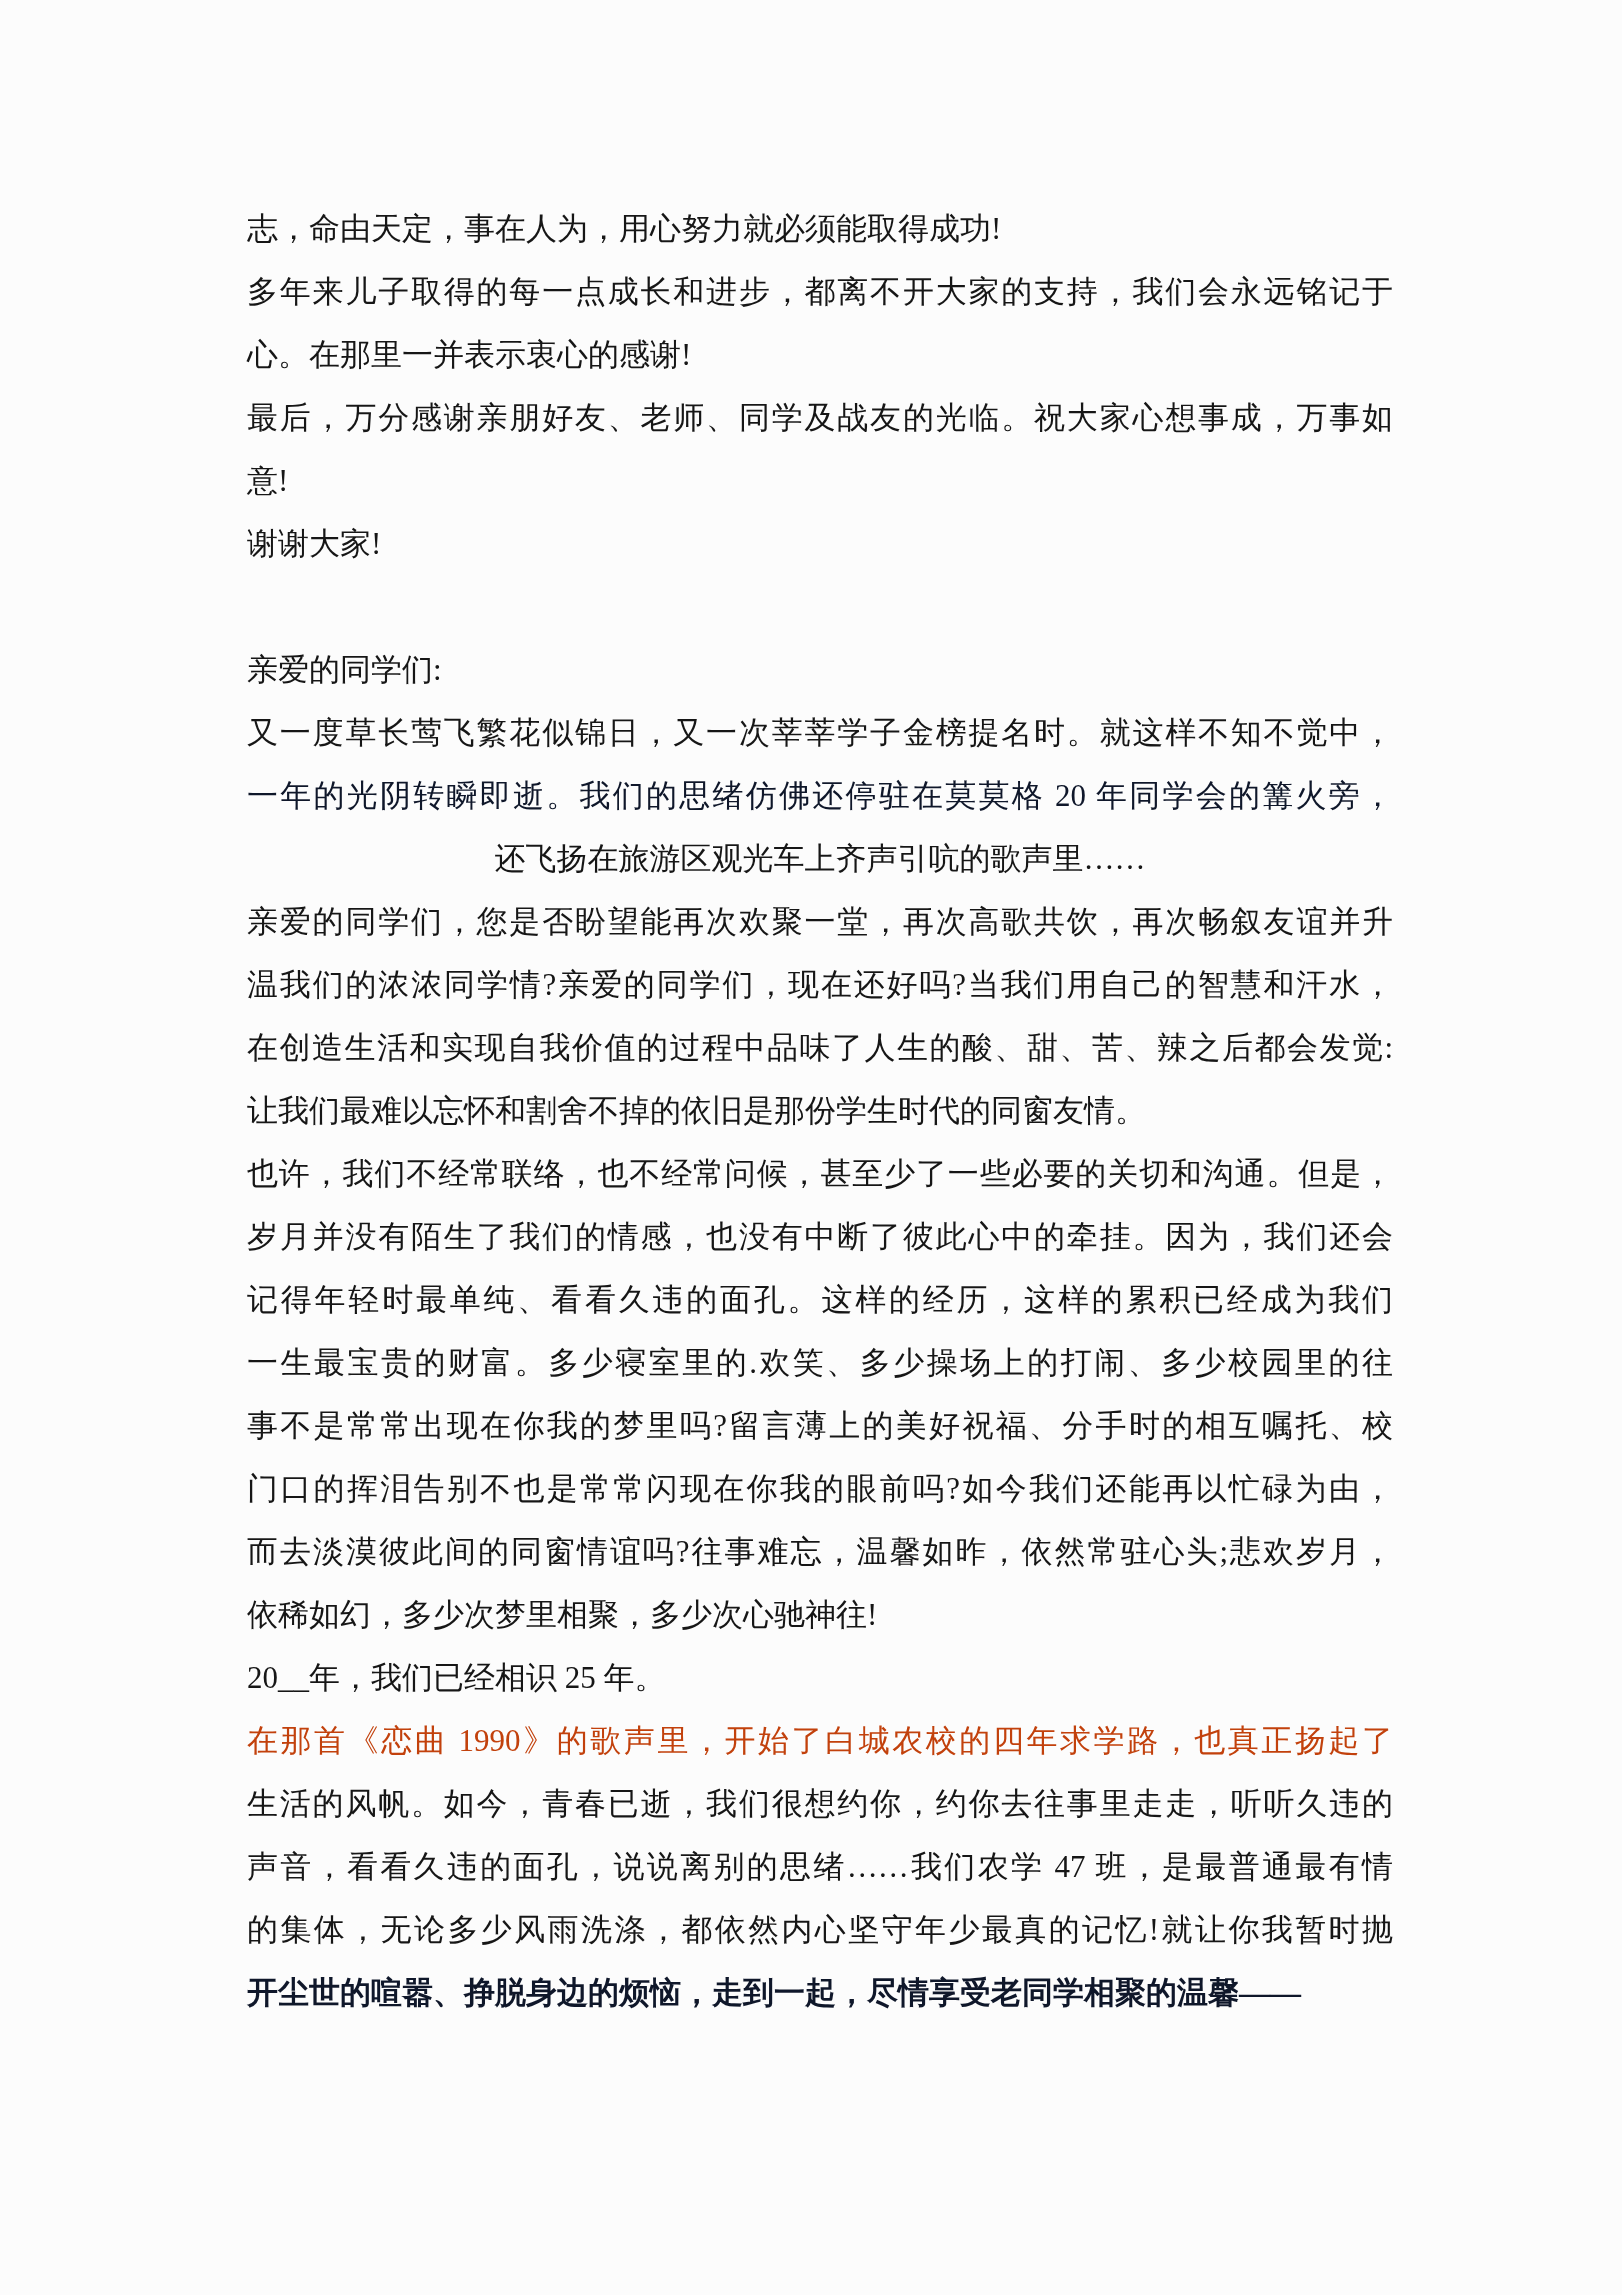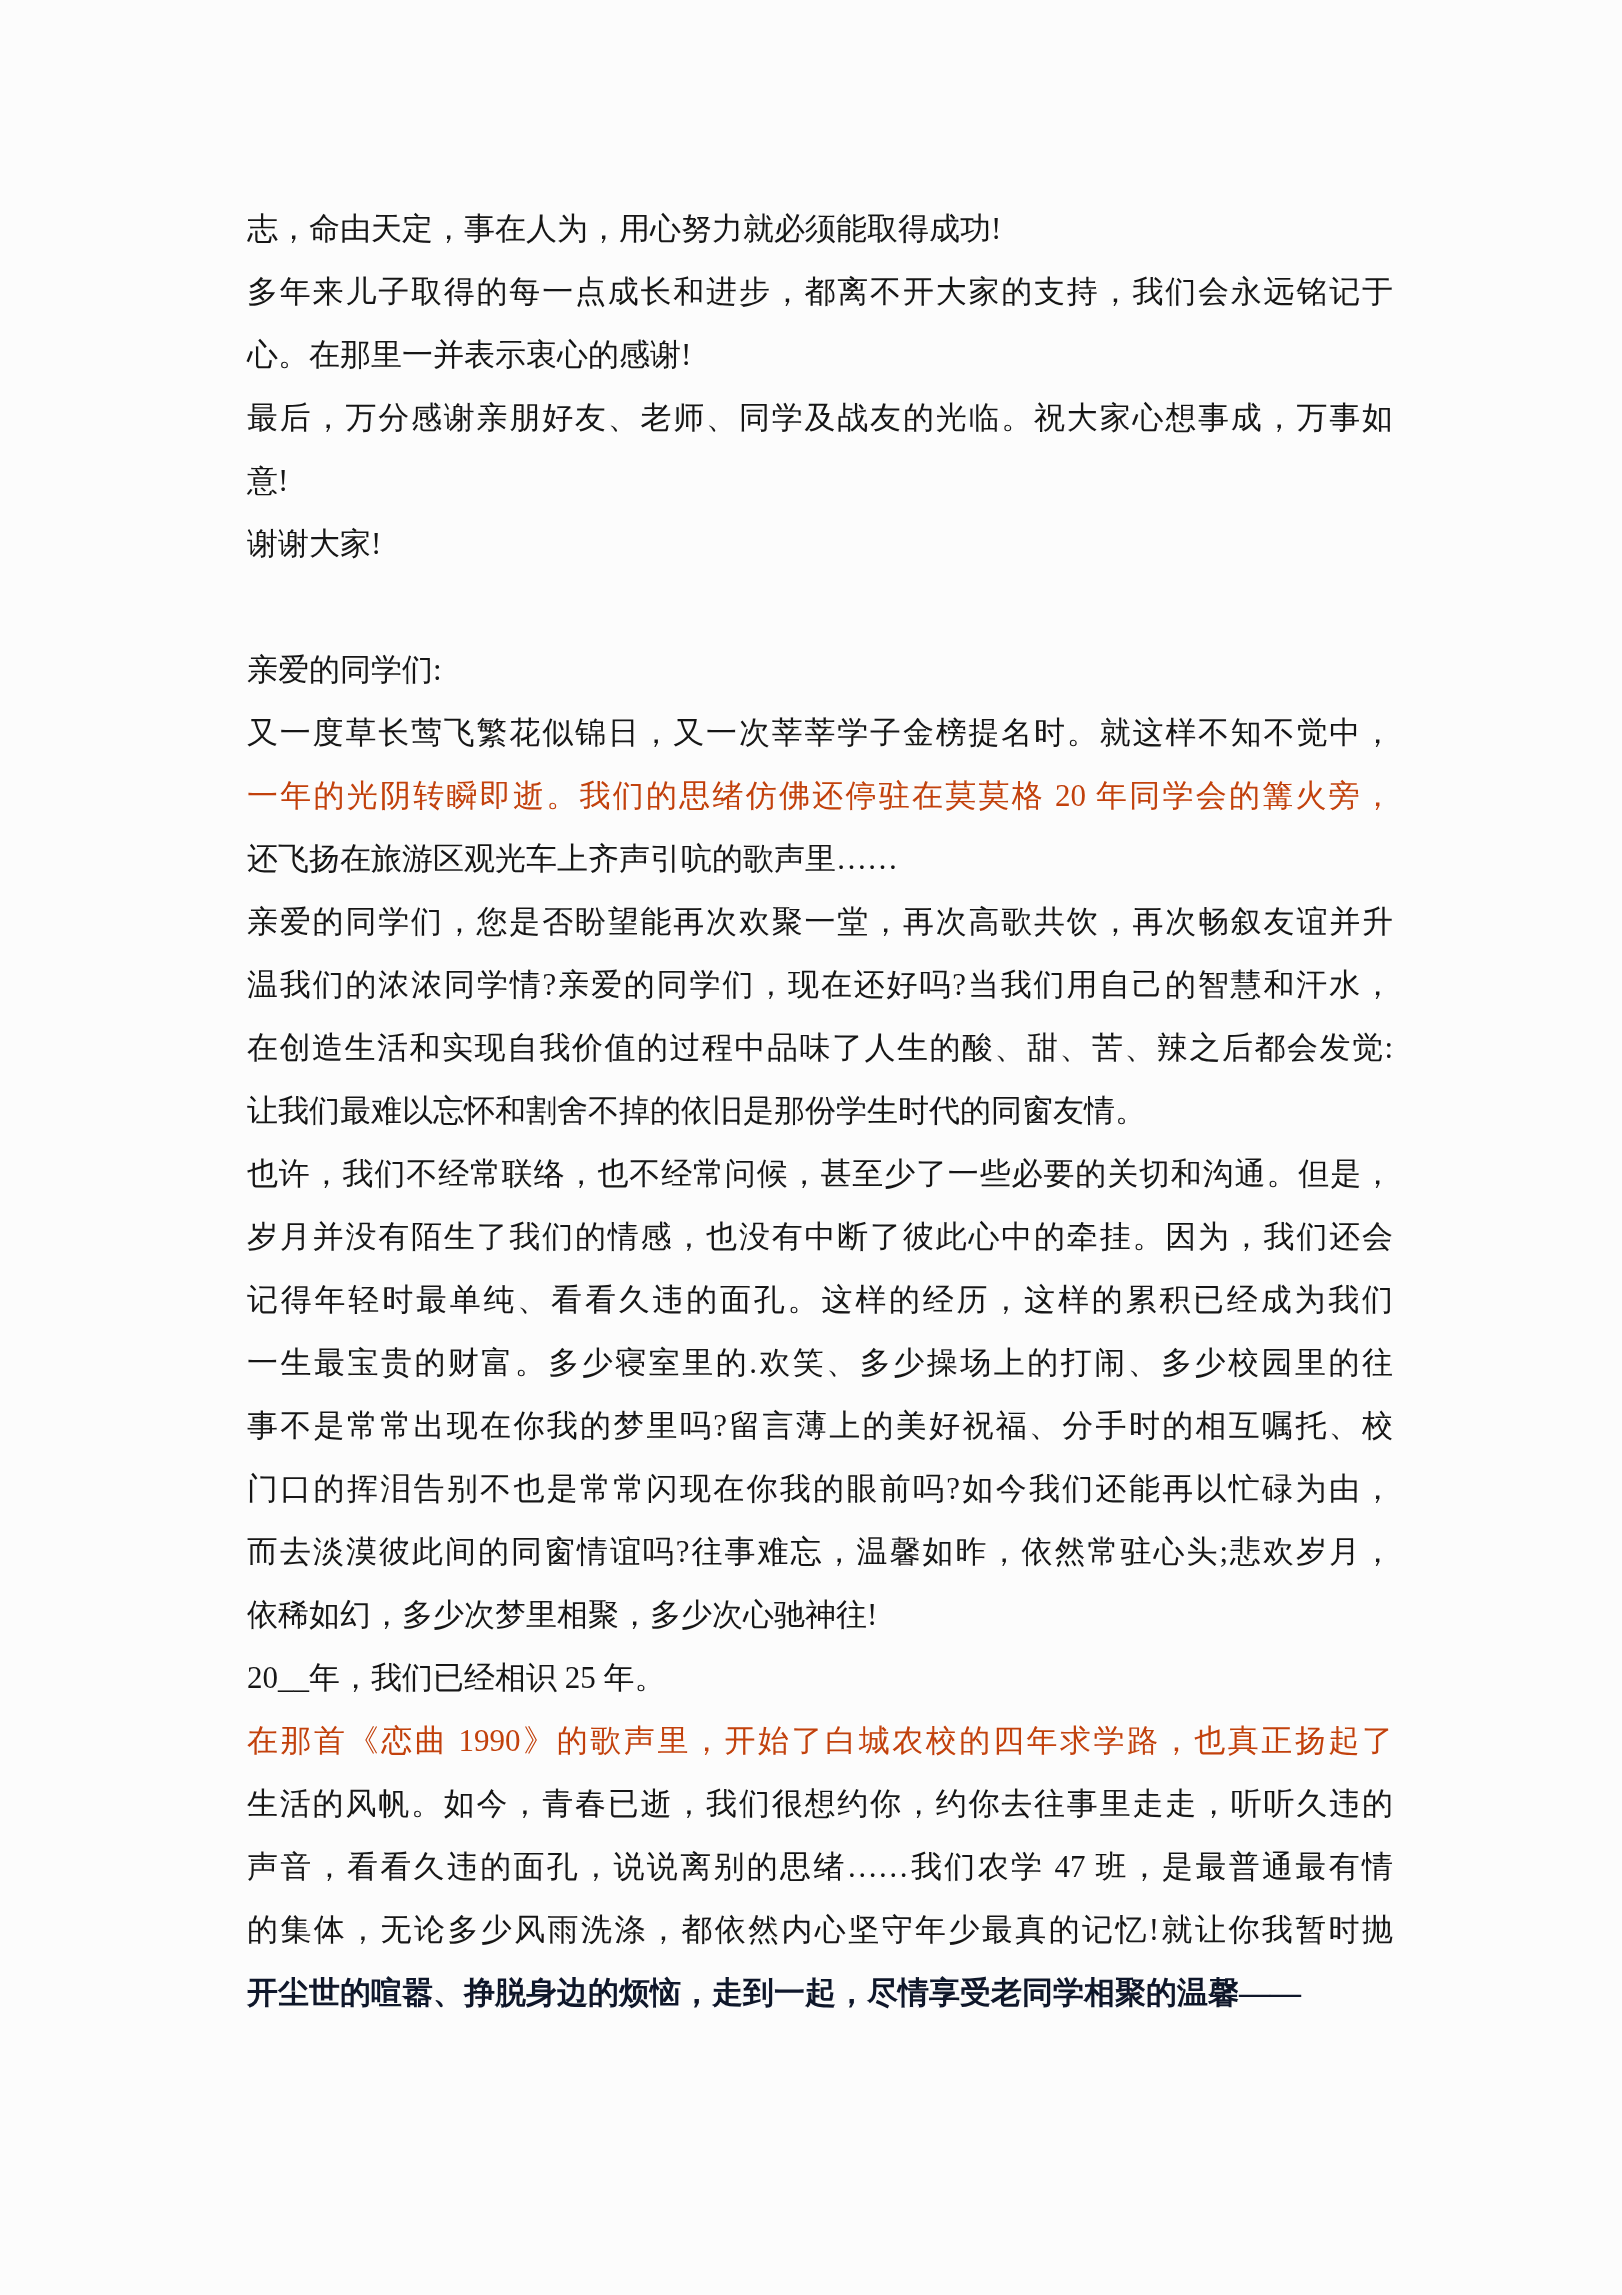--- a/index.html
+++ b/index.html
@@ -48,22 +48,22 @@
   <div class="text-block" id="text-block">
       <div class="line" style="color: rgb(22, 22, 22);">志，命由天定，事在人为，用心努力就必须能取得成功!</div>
       <div class="line full" style="color: rgb(22, 22, 22);">多年来儿子取得的每一点成长和进步，都离不开大家的支持，我们会永远铭记于</div>
       <div class="line" style="color: rgb(22, 22, 22);">心。在那里一并表示衷心的感谢!</div>
       <div class="line full" style="color: rgb(22, 22, 22);">最后，万分感谢亲朋好友、老师、同学及战友的光临。祝大家心想事成，万事如</div>
       <div class="line" style="color: rgb(22, 22, 22);">意!</div>
       <div class="line" style="color: rgb(22, 22, 22);">谢谢大家!</div>
       <div class="line blank" style="color: rgb(22, 22, 22);">&nbsp;</div>
       <div class="line" style="color: rgb(22, 22, 22);">亲爱的同学们:</div>
       <div class="line full" style="color: rgb(22, 22, 22);">又一度草长莺飞繁花似锦日，又一次莘莘学子金榜提名时。就这样不知不觉中，</div>
-      <div class="line full" style="color: #c2410c;">一年的光阴转瞬即逝。我们的思绪仿佛还停驻在莫莫格 20 年同学会的篝火旁，</div>
-      <div class="line" style="color: rgb(22, 22, 22);">还飞扬在旅游区观光车上齐声引吭的歌声里……</div>
+      <div class="line full" style="color: #0f172a;">一年的光阴转瞬即逝。我们的思绪仿佛还停驻在莫莫格 20 年同学会的篝火旁，</div>
+      <div class="line" style="color: rgb(22, 22, 22); text-align: center;">还飞扬在旅游区观光车上齐声引吭的歌声里……</div>
       <div class="line full" style="color: rgb(22, 22, 22);">亲爱的同学们，您是否盼望能再次欢聚一堂，再次高歌共饮，再次畅叙友谊并升</div>
       <div class="line full" style="color: rgb(22, 22, 22);">温我们的浓浓同学情?亲爱的同学们，现在还好吗?当我们用自己的智慧和汗水，</div>
       <div class="line full" style="color: rgb(22, 22, 22);">在创造生活和实现自我价值的过程中品味了人生的酸、甜、苦、辣之后都会发觉:</div>
       <div class="line" style="color: rgb(22, 22, 22);">让我们最难以忘怀和割舍不掉的依旧是那份学生时代的同窗友情。</div>
       <div class="line full" style="color: rgb(22, 22, 22);">也许，我们不经常联络，也不经常问候，甚至少了一些必要的关切和沟通。但是，</div>
       <div class="line full" style="color: rgb(22, 22, 22);">岁月并没有陌生了我们的情感，也没有中断了彼此心中的牵挂。因为，我们还会</div>
       <div class="line full" style="color: rgb(22, 22, 22);">记得年轻时最单纯、看看久违的面孔。这样的经历，这样的累积已经成为我们</div>
       <div class="line full" style="color: rgb(22, 22, 22);">一生最宝贵的财富。多少寝室里的.欢笑、多少操场上的打闹、多少校园里的往</div>
       <div class="line full" style="color: rgb(22, 22, 22);">事不是常常出现在你我的梦里吗?留言薄上的美好祝福、分手时的相互嘱托、校</div>
       <div class="line full" style="color: rgb(22, 22, 22);">门口的挥泪告别不也是常常闪现在你我的眼前吗?如今我们还能再以忙碌为由，</div>

